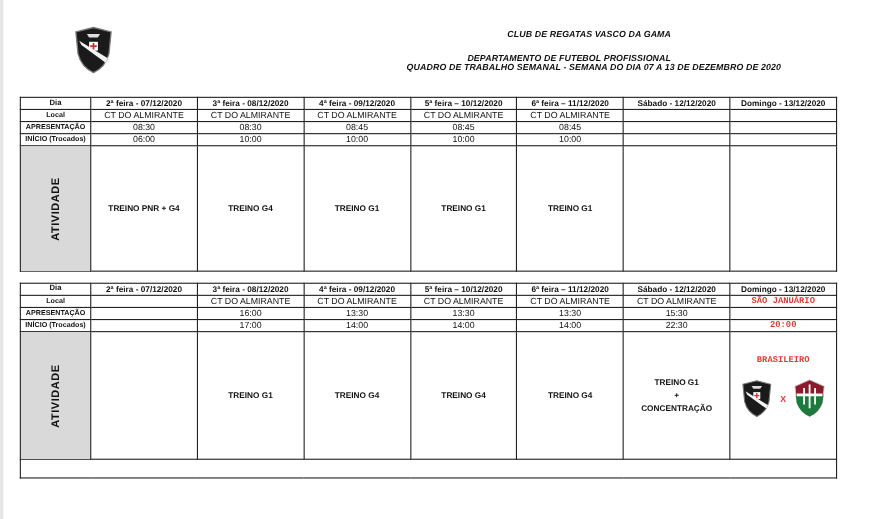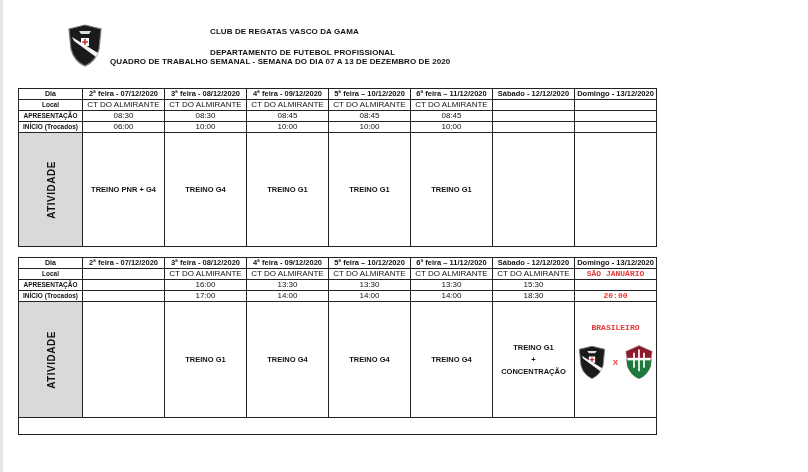--- a/index.html
+++ b/index.html
@@ -2,28 +2,28 @@
 <html><head>
 <meta charset="utf-8">
 <style>
   html, body { margin: 0; padding: 0; }
   body {
     width: 808px; height: 472px; background: #ffffff; position: relative; overflow: hidden;
     font-family: "Liberation Sans", sans-serif; color: #111;
   }
   .leftbar { position: absolute; left: 0; top: 0; width: 3px; height: 472px; background: #e6e6e8; }
   .logo-main { position: absolute; left: 66px; top: 23px; width: 38px; height: 44px; }
-  .hdr { position: absolute; left: 210px; width: 400px; text-align: left; font-weight: bold; font-size: 8px; letter-spacing: 0.1px; }
+  .hdr { position: absolute; left: 210px; width: 400px; text-align: right; font-weight: bold; font-size: 8px; letter-spacing: 0.1px; font-style: italic; }
   .hdr1 { top: 27px; }
   .hdr2 { top: 48px; }
   .hdr3 { top: 57px; left: 110px; width: 600px; }
 
   table.sched {
     position: absolute; left: 18px; border-collapse: collapse; table-layout: fixed;
-    width: 639px;
+    width: 743px;
   }
   table.sched td {
     border: 1px solid #222; padding: 0; text-align: center; overflow: hidden; white-space: nowrap;
   }
   table.sched tr.thin td { height: 10px; font-size: 8px; line-height: 10px; }
   table.sched tr.thin td.lbl { font-size: 6.5px; font-weight: bold; }
   table.sched tr.dayrow td { font-weight: bold; font-size: 7.5px; }
   table.sched tr.dayrow td.lbl { font-size: 7px; }
   table.sched tr.act td { font-weight: bold; font-size: 7.5px; border-width: 1.5px; }
   table.sched tr.act td.lbl { background: #d9d9d9; position: relative; }
@@ -147,21 +147,21 @@
     <td>15:30</td>
     <td></td>
   </tr>
   <tr class="thin">
     <td class="lbl">INÍCIO (Trocados)</td>
     <td></td>
     <td>17:00</td>
     <td>14:00</td>
     <td>14:00</td>
     <td>14:00</td>
-    <td>18:30</td>
+    <td>22:30</td>
     <td class="red">20:00</td>
   </tr>
   <tr class="act" style="height:116px">
     <td class="lbl">
       <span class="vert">ATIVIDADE</span>
     </td>
     <td></td>
     <td>TREINO G1</td>
     <td>TREINO G4</td>
     <td>TREINO G4</td>

